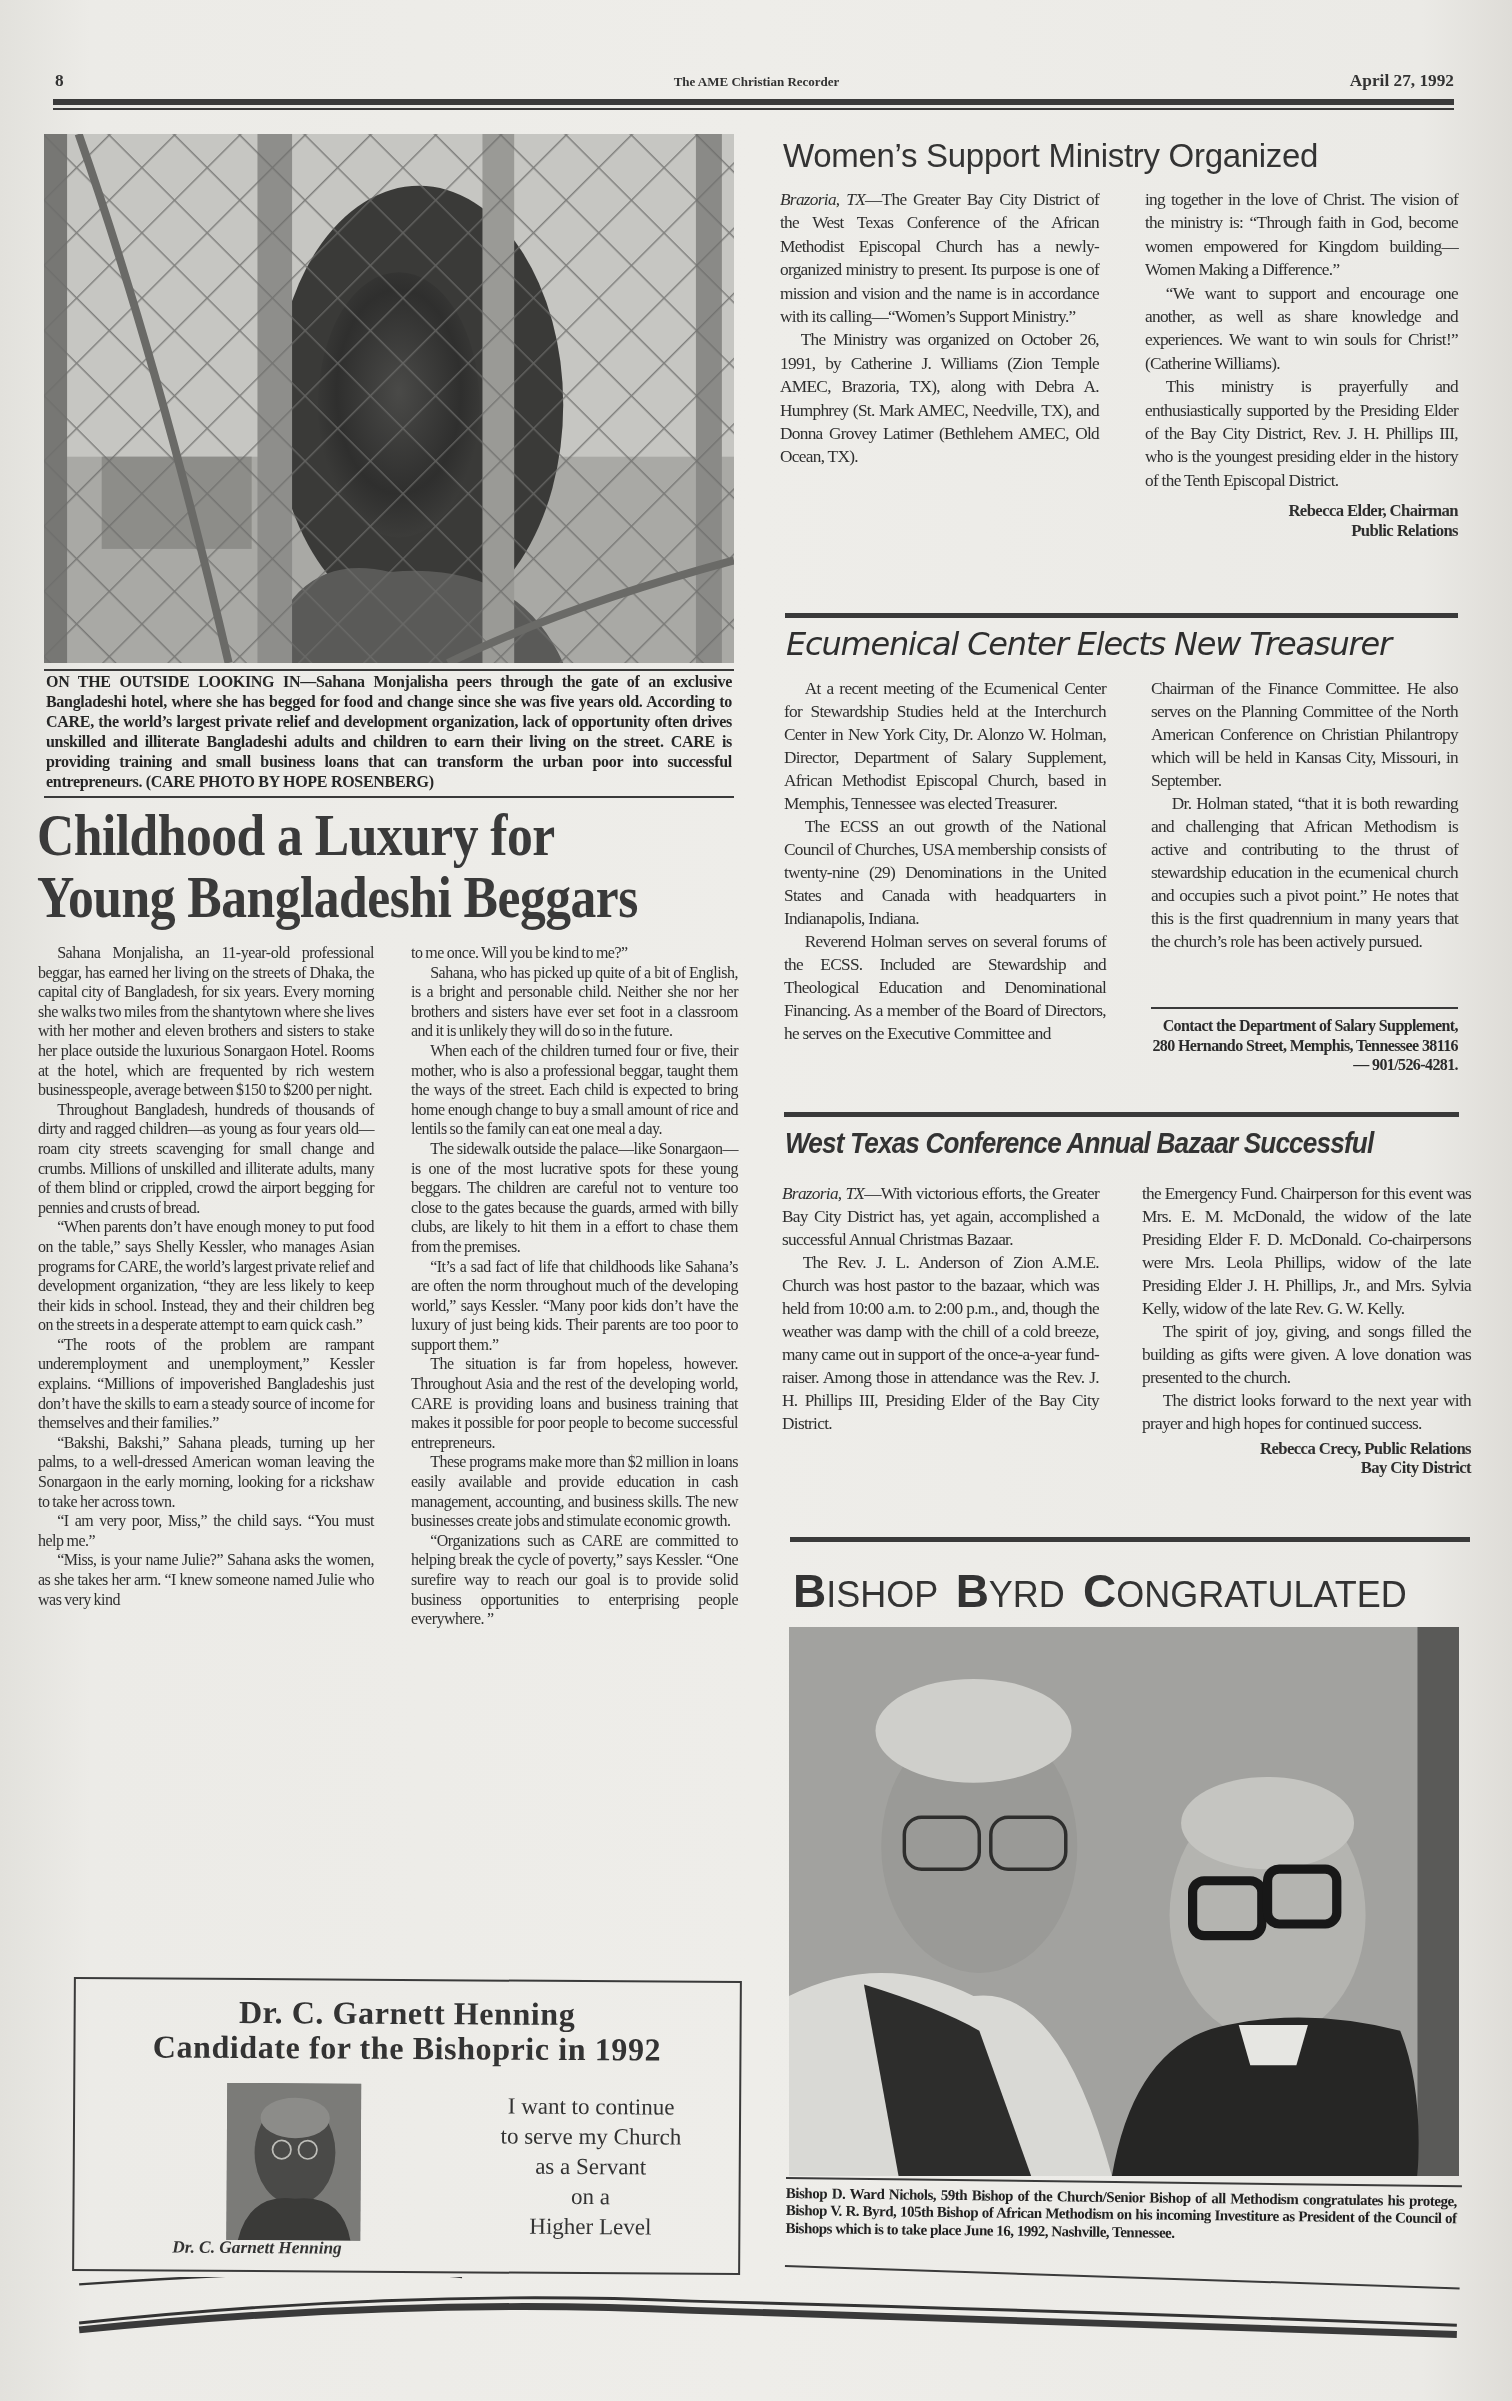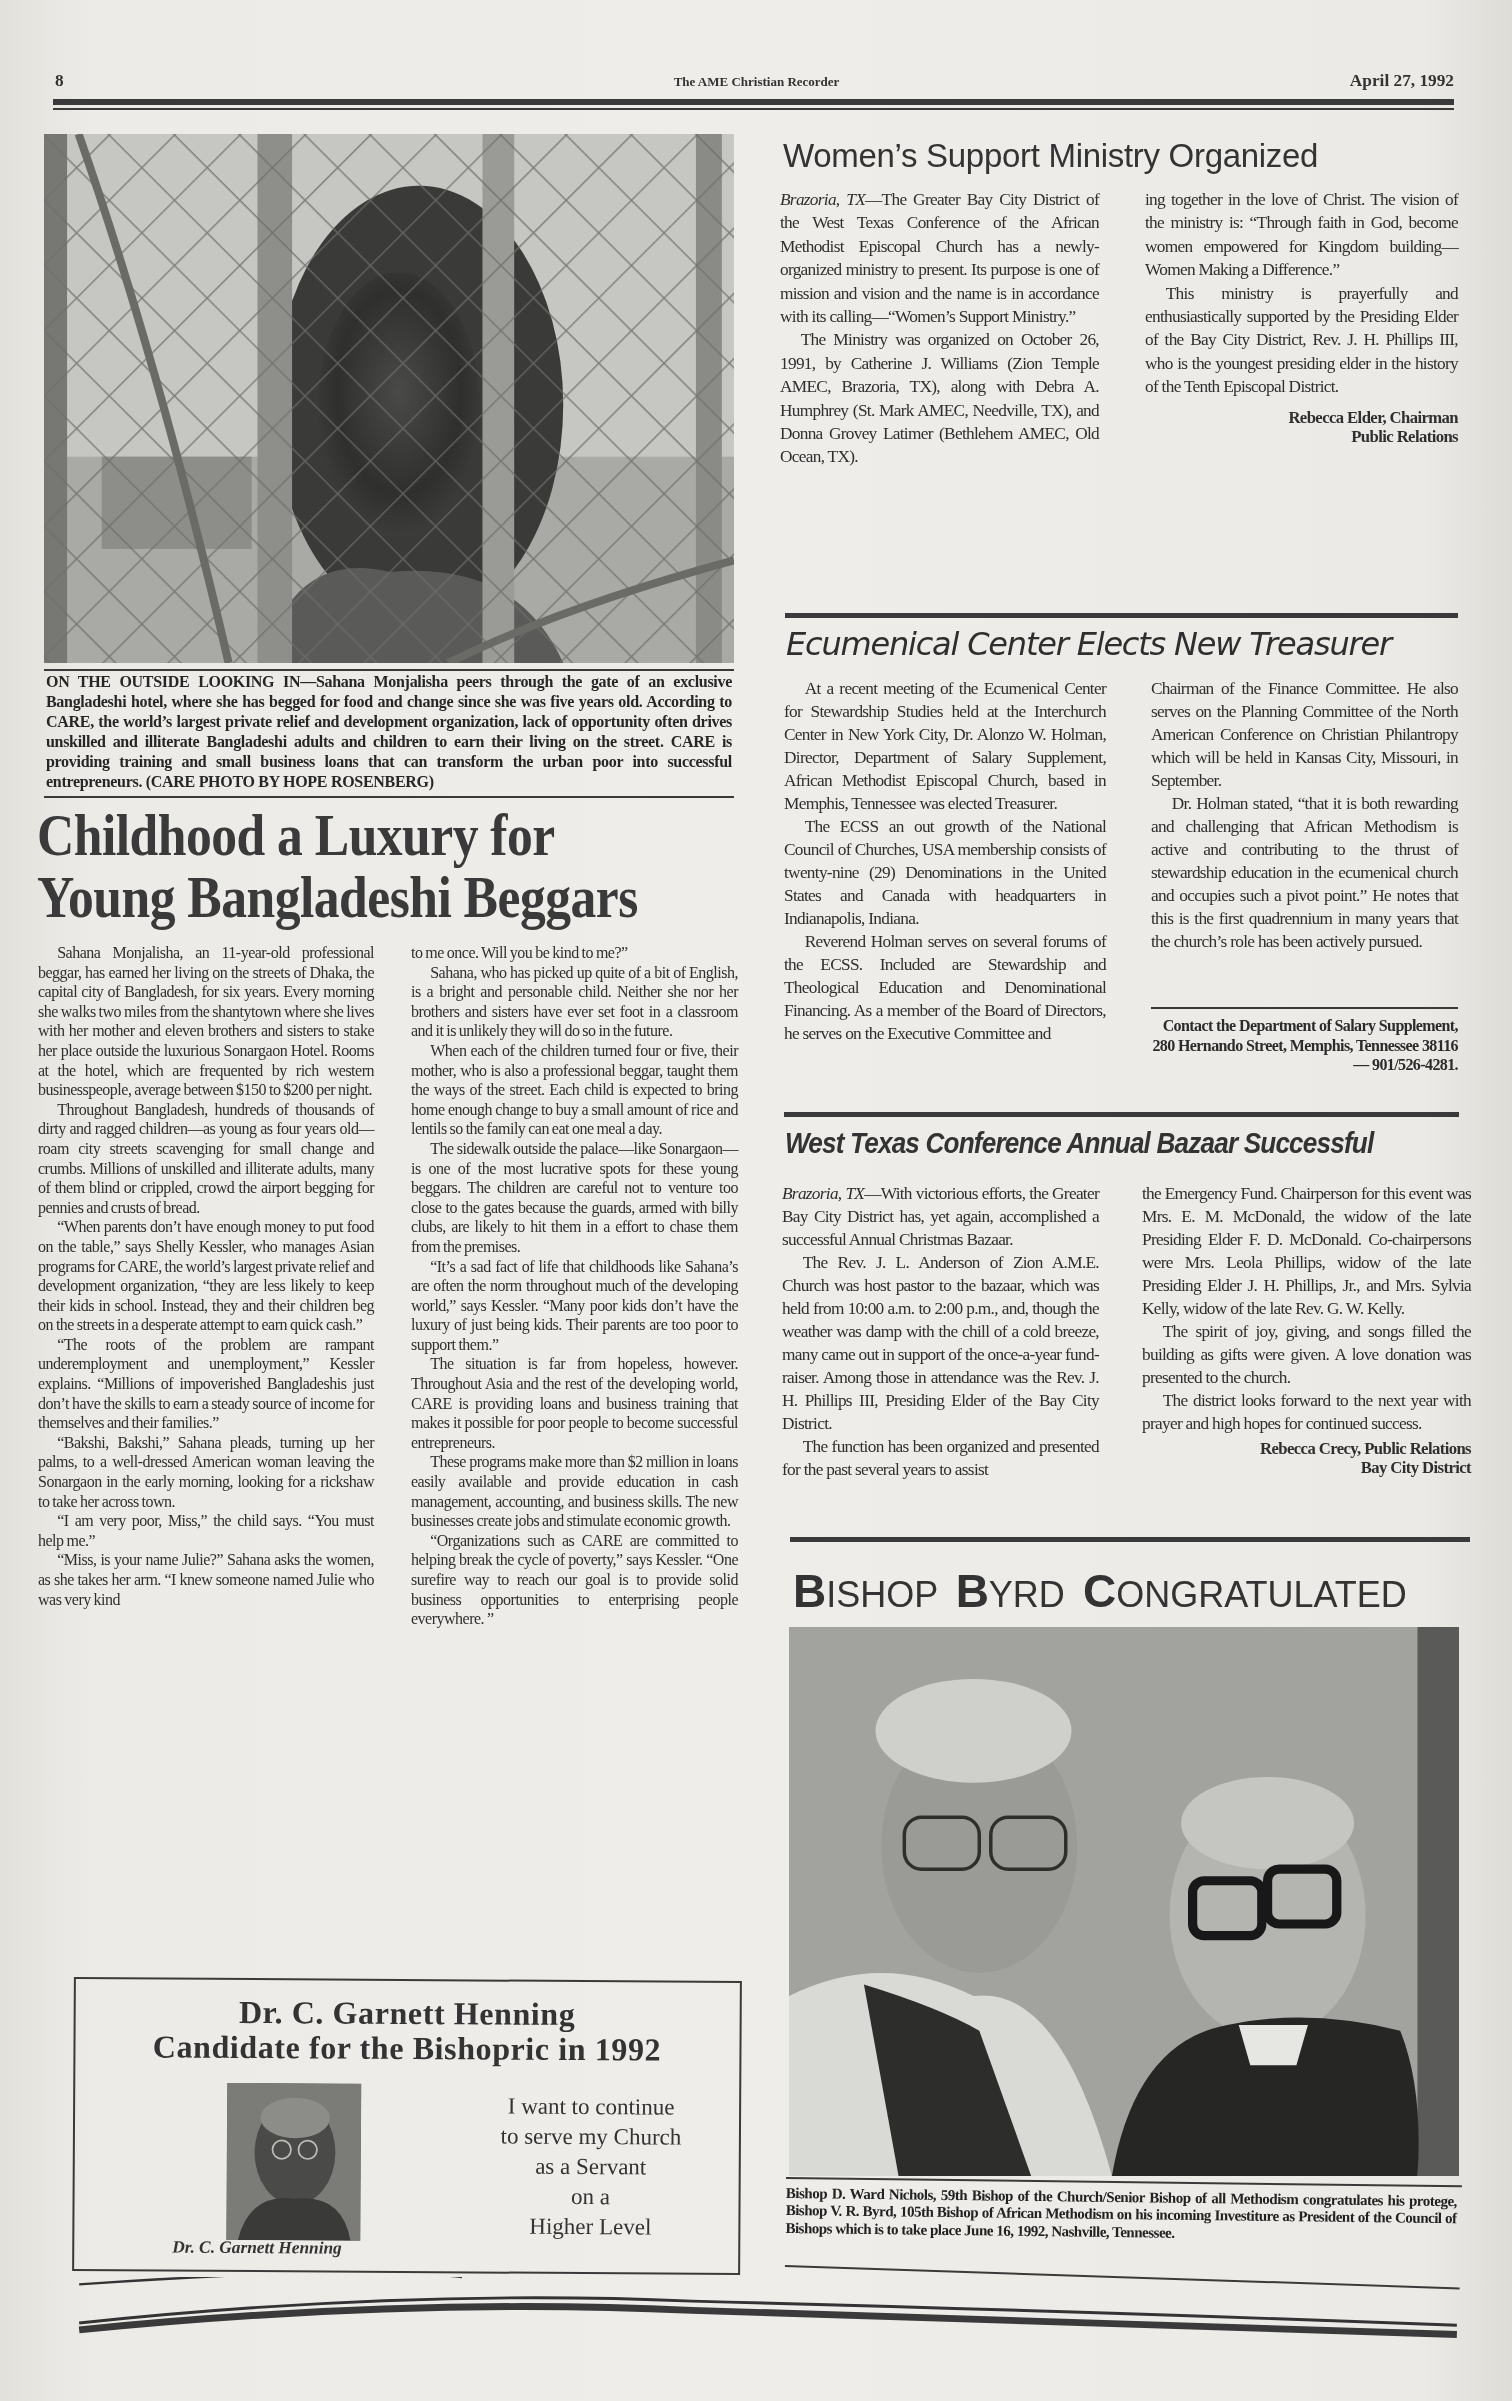--- a/index.html
+++ b/index.html
@@ -143,20 +143,21 @@
   </div>
 
   <div class="abs head-sans head-women" style="left:783px;top:137px;">Women’s Support Ministry Organized</div>
 
   <div class="abs col condensed" style="left:780px;top:188px;width:319px;">
     <p class="noindent"><i>Brazoria, TX</i><span>—The Greater Bay City District of the West Texas Conference of the African Methodist Episcopal Church has a newly-organized ministry to present. Its purpose is one of mission and vision and the name is in accordance with its calling—“Women’s Support Ministry.”</span></p>
     <p>The Ministry was organized on October 26, 1991, by Catherine J. Williams (Zion Temple AMEC, Brazoria, TX), along with Debra A. Humphrey (St. Mark AMEC, Needville, TX), and Donna Grovey Latimer (Bethlehem AMEC, Old Ocean, TX).</p>
   </div>
   <div class="abs col condensed" style="left:1145px;top:188px;width:313px;">
     <p class="noindent">ing together in the love of Christ. The vision of the ministry is: “Through faith in God, become women empowered for Kingdom building—Women Making a Difference.”</p>
+    <p>“We want to support and encourage one another, as well as share knowledge and experiences. We want to win souls for Christ!” (Catherine Williams).</p>
     <p>This ministry is prayerfully and enthusiastically supported by the Presiding Elder of the Bay City District, Rev. J. H. Phillips III, who is the youngest presiding elder in the history of the Tenth Episcopal District.</p>
     <div class="sig" style="margin-top:9.2px;">Rebecca Elder, Chairman</div>
     <div class="sig">Public Relations</div>
   </div>
 
   <div class="abs rule-thick" style="left:785px;top:613px;width:673px;height:4.6px;"></div>
 
   <div class="abs head-ecum" style="left:786px;top:625px;">Ecumenical Center Elects New Treasurer</div>
 
   <div class="abs col condensed2" style="left:784px;top:677px;width:322px;">
@@ -171,21 +172,20 @@
   <div class="abs rule-thin" style="left:1151px;top:1007px;width:307px;height:1.7px;"></div>
   <div class="abs contact" style="left:1151px;top:1016px;width:307px;">Contact the Department of Salary Supplement, 280 Hernando Street, Memphis, Tennessee 38116 — 901/526-4281.</div>
 
   <div class="abs rule-thick" style="left:784px;top:1112px;width:675px;height:4.6px;"></div>
 
   <div class="abs head-sans head-west" style="left:785px;top:1127px;">West Texas Conference Annual Bazaar Successful</div>
 
   <div class="abs col condensed2" style="left:782px;top:1182px;width:317px;">
     <p class="noindent"><i>Brazoria, TX</i><span>—With victorious efforts, the Greater Bay City District has, yet again, accomplished a successful Annual Christmas Bazaar.</span></p>
     <p>The Rev. J. L. Anderson of Zion A.M.E. Church was host pastor to the bazaar, which was held from 10:00 a.m. to 2:00 p.m., and, though the weather was damp with the chill of a cold breeze, many came out in support of the once-a-year fund-raiser. Among those in attendance was the Rev. J. H. Phillips III, Presiding Elder of the Bay City District.</p>
-    <p>The function has been organized and presented for the past several years to assist</p>
   </div>
   <div class="abs col condensed2" style="left:1142px;top:1182px;width:329px;">
     <p class="noindent">the Emergency Fund. Chairperson for this event was Mrs. E. M. McDonald, the widow of the late Presiding Elder F. D. McDonald. Co-chairpersons were Mrs. Leola Phillips, widow of the late Presiding Elder J. H. Phillips, Jr., and Mrs. Sylvia Kelly, widow of the late Rev. G. W. Kelly.</p>
     <p>The spirit of joy, giving, and songs filled the building as gifts were given. A love donation was presented to the church.</p>
     <p>The district looks forward to the next year with prayer and high hopes for continued success.</p>
     <div class="sig" style="margin-top:3.5px;">Rebecca Crecy, Public Relations</div>
     <div class="sig">Bay City District</div>
   </div>
 
   <div class="abs rule-thick" style="left:790px;top:1537px;width:680px;height:4.6px;"></div>

